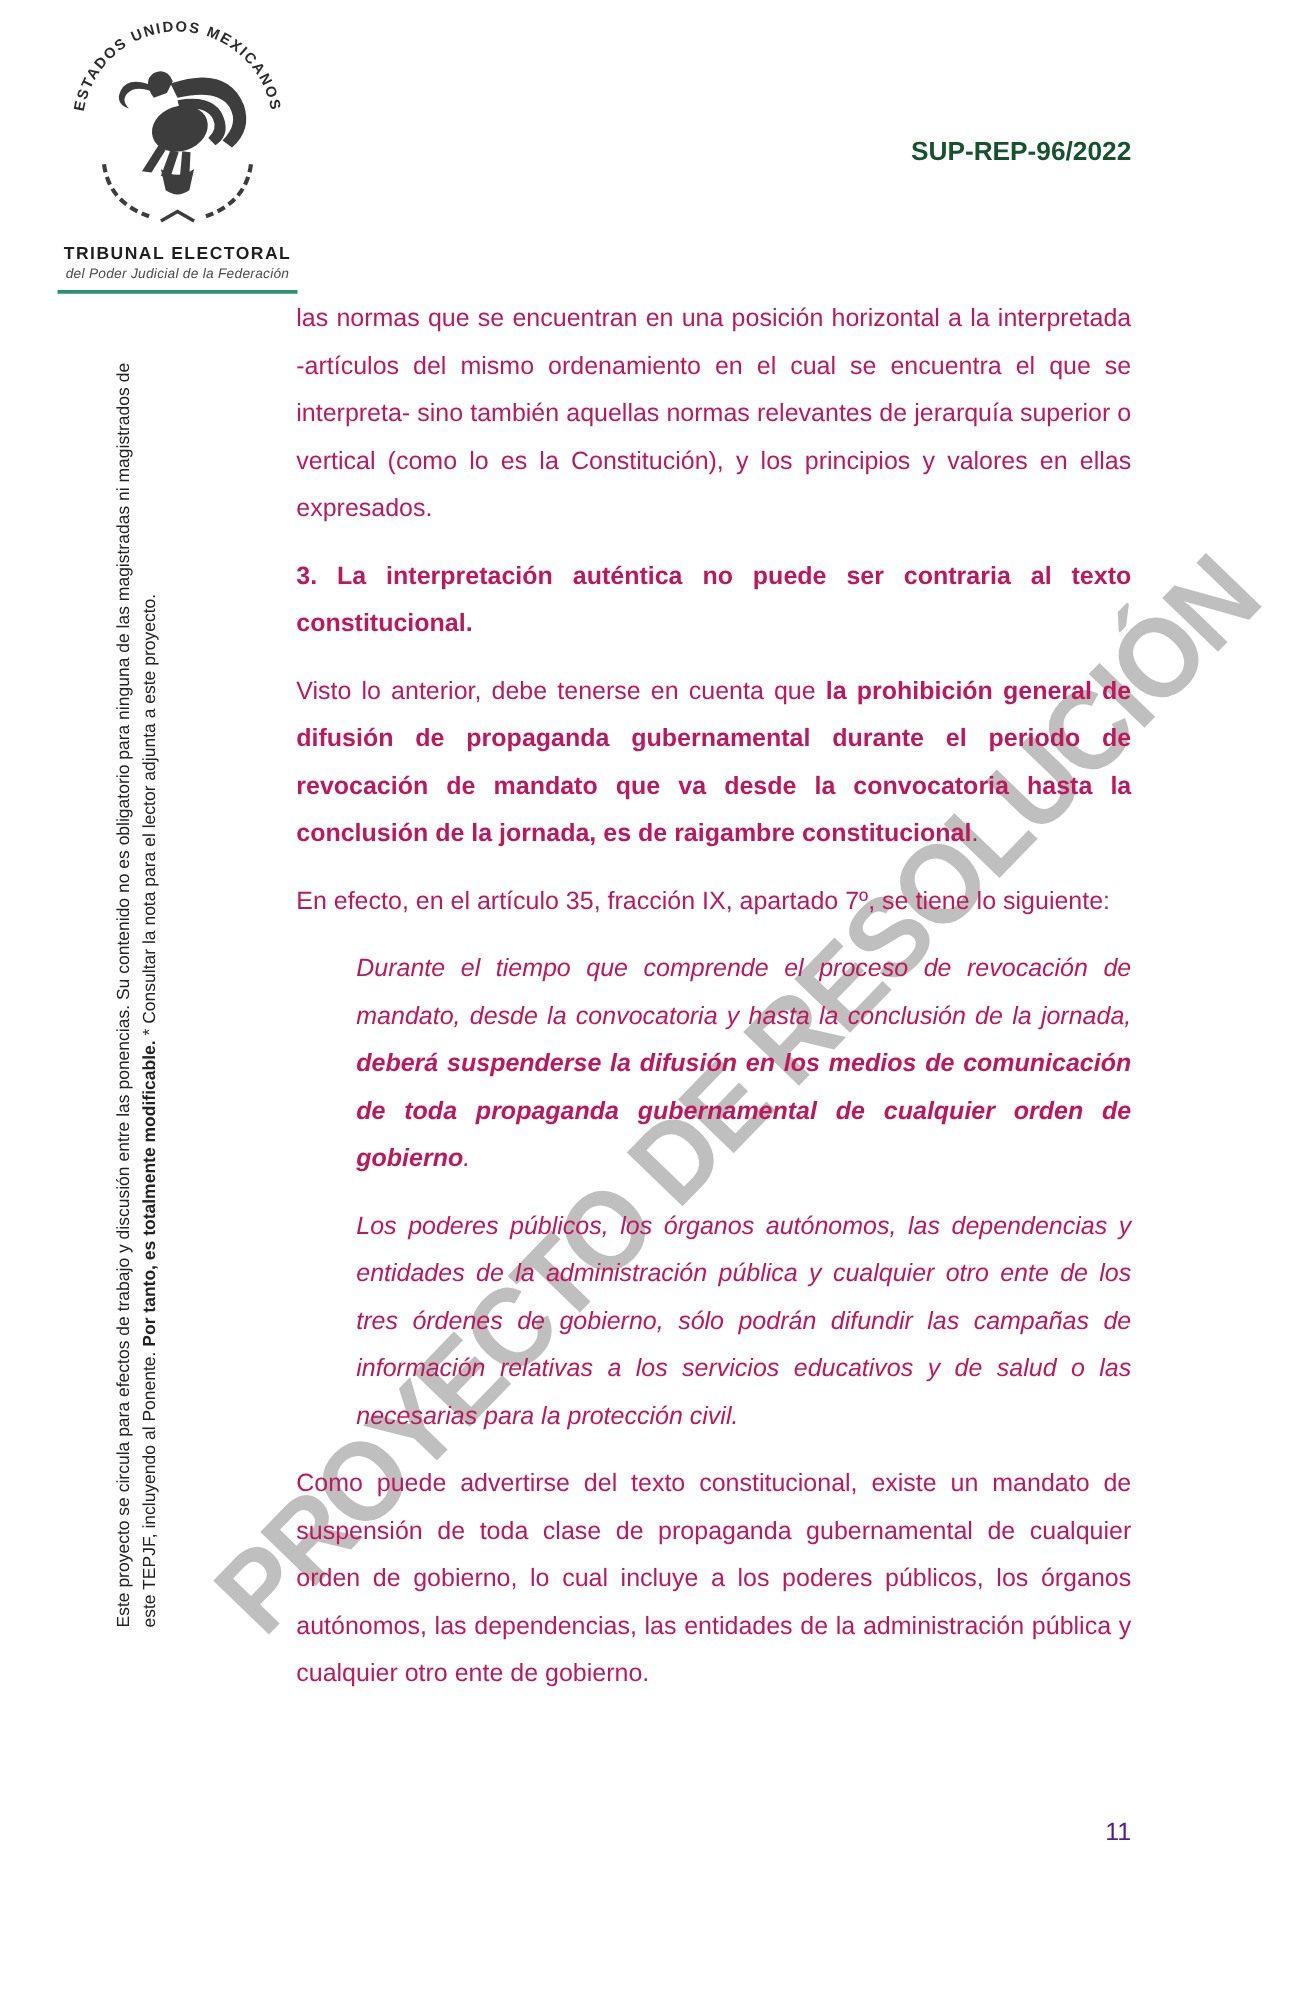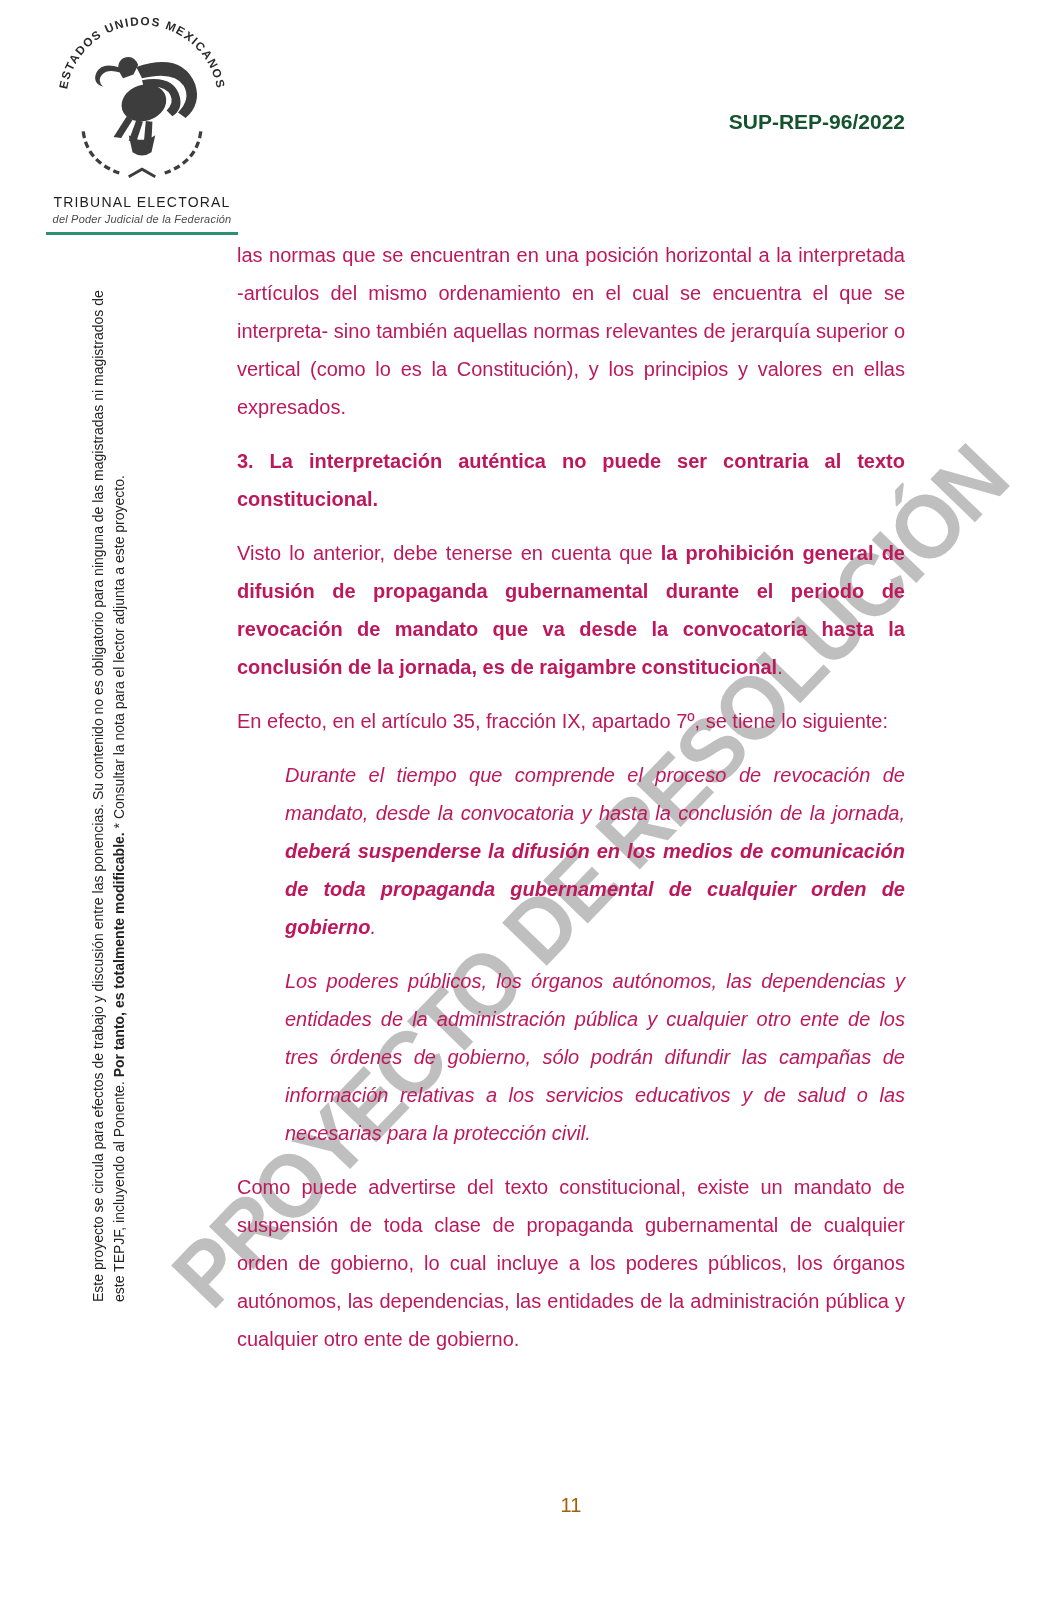--- a/index.html
+++ b/index.html
@@ -16,21 +16,21 @@
     position:absolute; left:590px; top:877px;
     transform:translate(-50%,-50%) rotate(-46deg) scaleX(0.95);
     font-size:90px; font-weight:bold; letter-spacing:-3px;
     color:rgba(148,148,148,0.60); white-space:nowrap;
     z-index:1; user-select:none;
   }
 
   
   .logo { position:absolute; left:46px; top:10px; width:192px; z-index:2; text-align:center; }
   .logo svg { display:block; margin:0 auto; }
-  .org-name { font-weight:normal; font-size:14px; letter-spacing:1.2px; color:#1f1f1f; white-space:nowrap; margin-top:2px; }
+  .org-name { font-weight:bold; font-size:14px; letter-spacing:1.2px; color:#1f1f1f; white-space:nowrap; margin-top:2px; }
   .org-subtitle { font-size:11px; letter-spacing:0.2px; color:#4a4a4a; margin-top:3px; white-space:nowrap;font-style:italic; }
   .green-rule { height:3px; background:#2a9270; margin-top:7px; }
 
   .case-number {
     position:absolute; top:110px; right:139px;
     font-size:21px; font-weight:bold; color:#14532d; z-index:2;
   }
 
   
   .margin-note {
@@ -46,21 +46,21 @@
     font-size:20px; line-height:38px; color:#be185d;
   }
   .content p { text-align:justify; margin-bottom:16px; }
   .heading { font-weight:bold; }
   .quote { margin-left:48px; font-style:italic; margin-top:12px; }
   .quote p { margin-bottom:16px; }
   .emphasis-note { text-align:right; font-style:italic; margin-top:6px; margin-bottom:22px; }
 
   .page-number {
     position:absolute; top:1455px; left:237px; width:668px;
-    text-align:center; font-size:20px; color:#a16207; z-index:2;margin-top:39px;
+    text-align:right; font-size:20px; color:#4c1d95; z-index:2;
   }
 </style>
 </head>
 <body>
 
 <div class="page">
 
   <div class="watermark">PROYECTO DE RESOLUCIÓN</div>
 
   <div class="logo">

